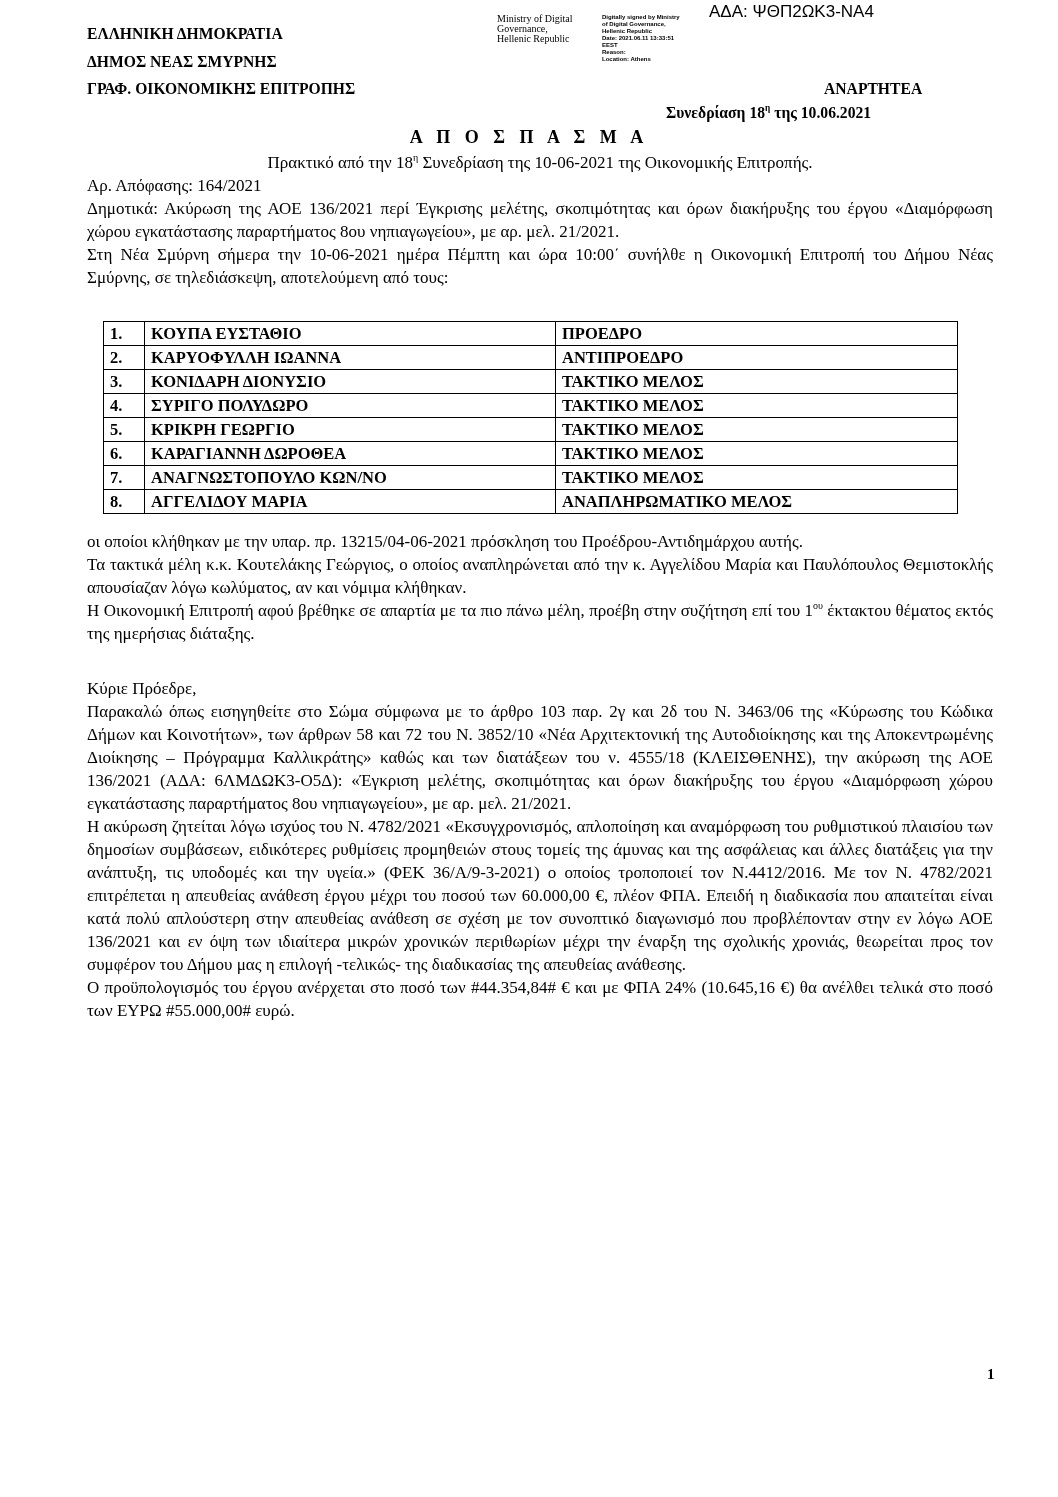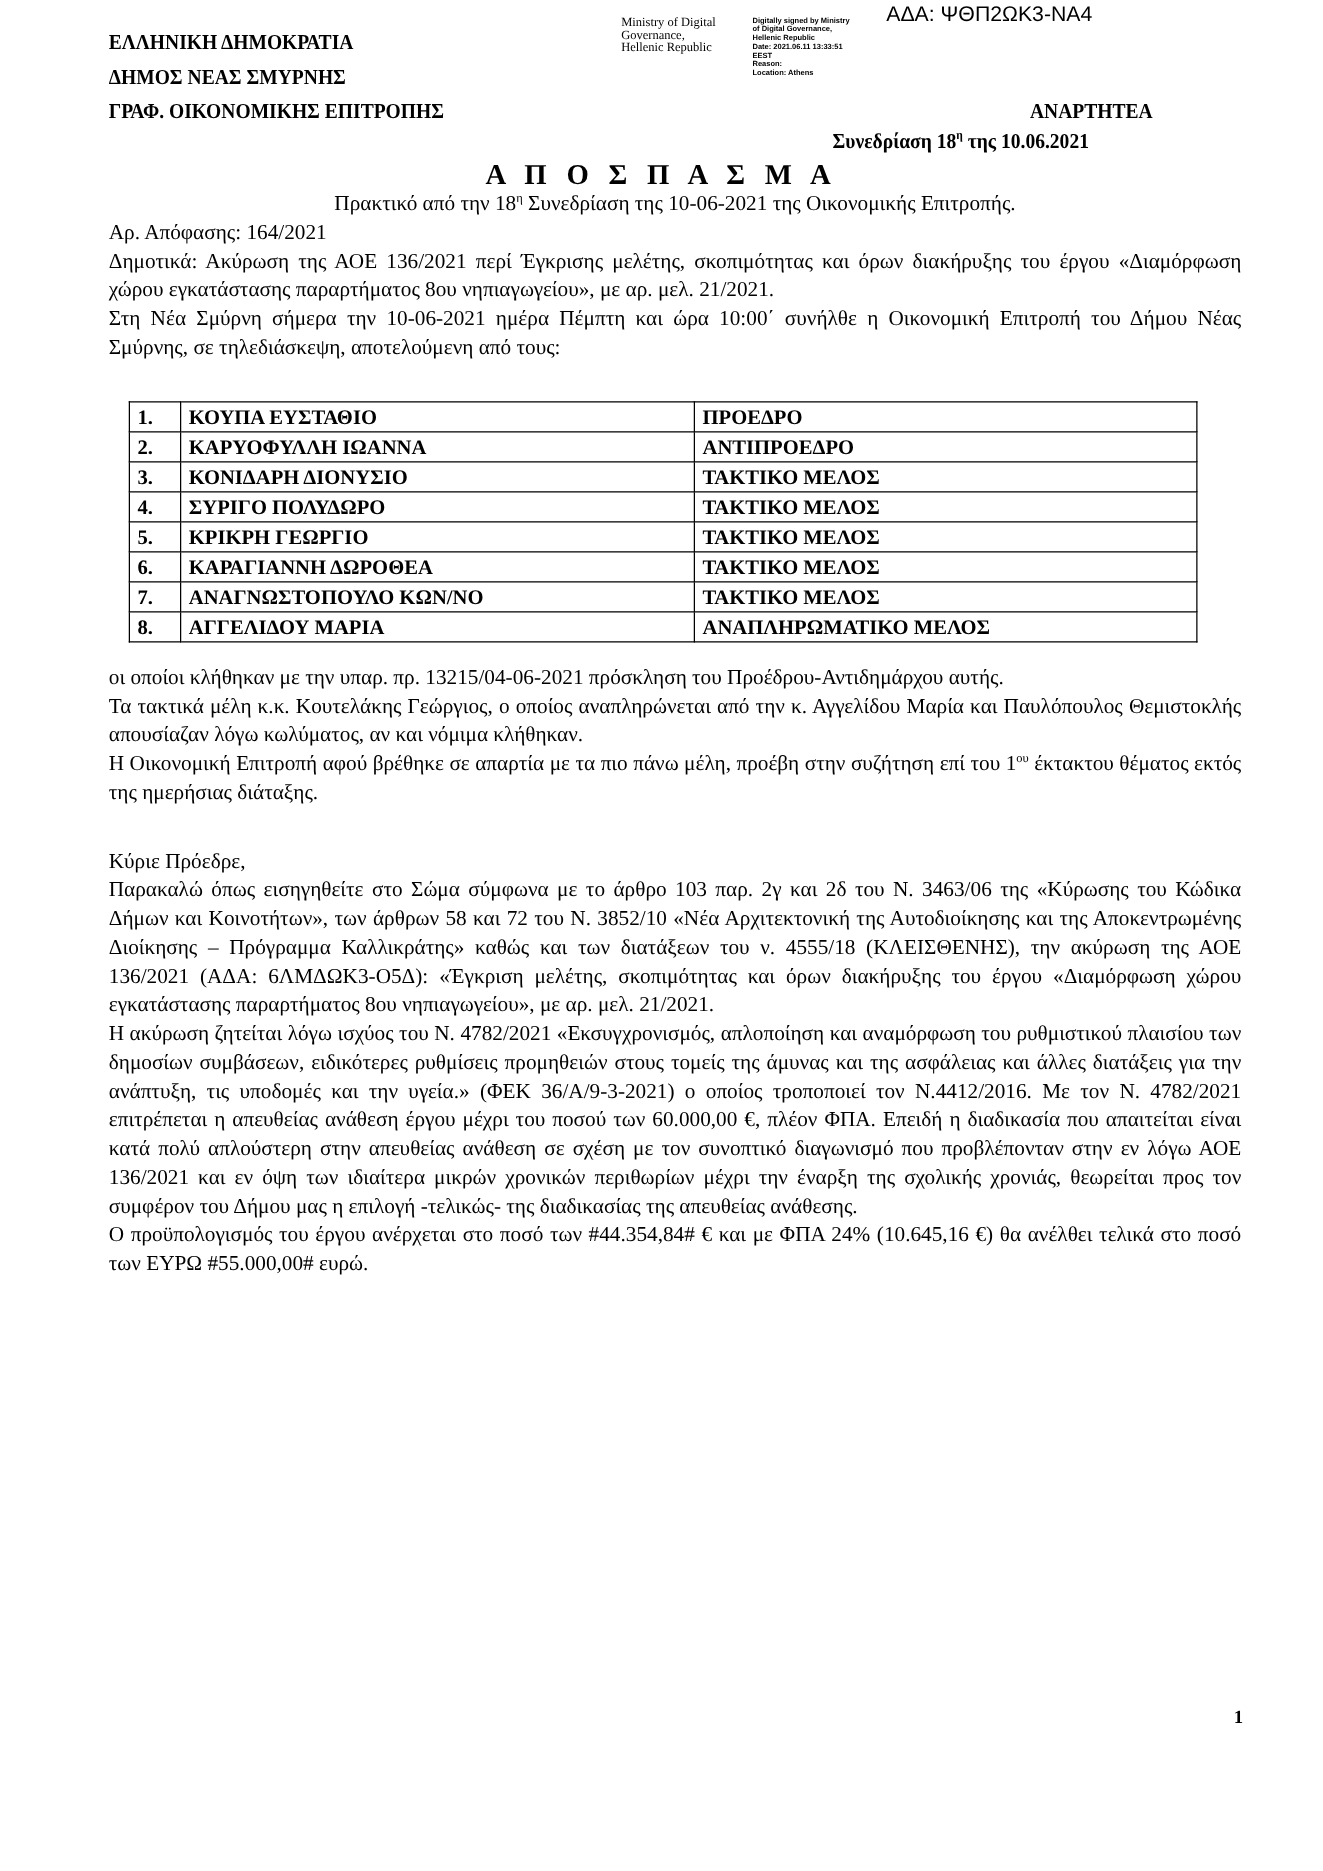--- a/index.html
+++ b/index.html
@@ -9,21 +9,21 @@
   .ada { left: 690px; top: 2px; font-family: "Liberation Sans", sans-serif; font-size: 17px; margin-left: 19px; }
   .hdr { left: 87px; font-weight: bold; font-size: 17px; white-space: nowrap; transform: scaleX(0.92); transform-origin: left; }
   .h1 { top: 24px; }
   .h2 { top: 52px; }
   .h3 { top: 79px; }
   .sig { left: 497px; top: 14px; font-family: Liberation Serif, serif; font-size: 10px; line-height: 10px; }
   .sig2 { left: 602px; top: 14px; font-family: "Liberation Sans", sans-serif; font-size: 6px; line-height: 7px; font-weight: bold; }
   .anart { left: 824px; top: 79px; font-weight: bold; font-size: 17px; transform: scaleX(0.92); transform-origin: left; }
   .syned { left: 666px; top: 103px; font-weight: bold; font-size: 17px; white-space: nowrap; transform: scaleX(0.92); transform-origin: left; }
   sup { font-size: 10px; vertical-align: super; line-height: 0; }
-  .aposp { left: 0; width: 1058px; text-align: center; top: 127px; font-weight: bold; font-size: 23px; letter-spacing: 5px; }
+  .aposp { left: 0; width: 1058px; text-align: center; top: 127px; font-weight: bold; font-size: 18px; letter-spacing: 5px; }
   .body { left: 87px; width: 906px; font-size: 17px; line-height: 23px; text-align: justify; }
   .p1 { top: 151px; }
   .memb { left: 103px; top: 321px; border-collapse: collapse; font-weight: bold; font-size: 16.5px; }
   .memb td { border: 1.5px solid #000; height: 23px; padding: 0 6px; line-height: 23px; white-space: nowrap; }
   .memb td.n { width: 28px; }
   .memb td.nm { width: 398px; }
   .memb td.rl { width: 389px; margin-top: 45px; }
   .p2 { top: 530px; }
   .p3 { top: 677px; }
   .pagenum { left: 987px; top: 1366px; font-weight: bold; font-size: 15px; }

